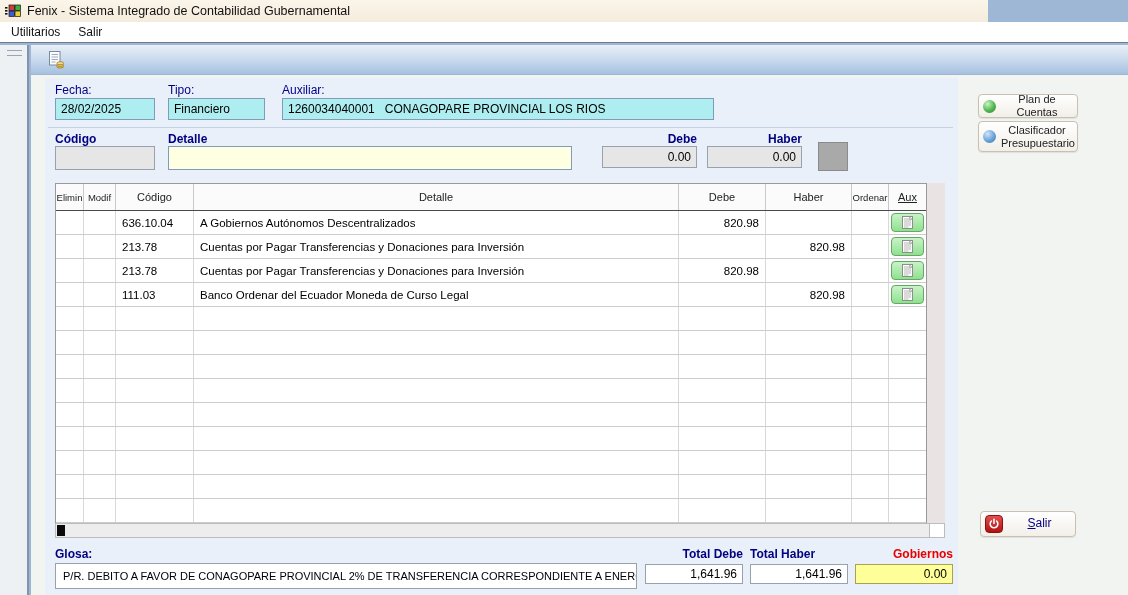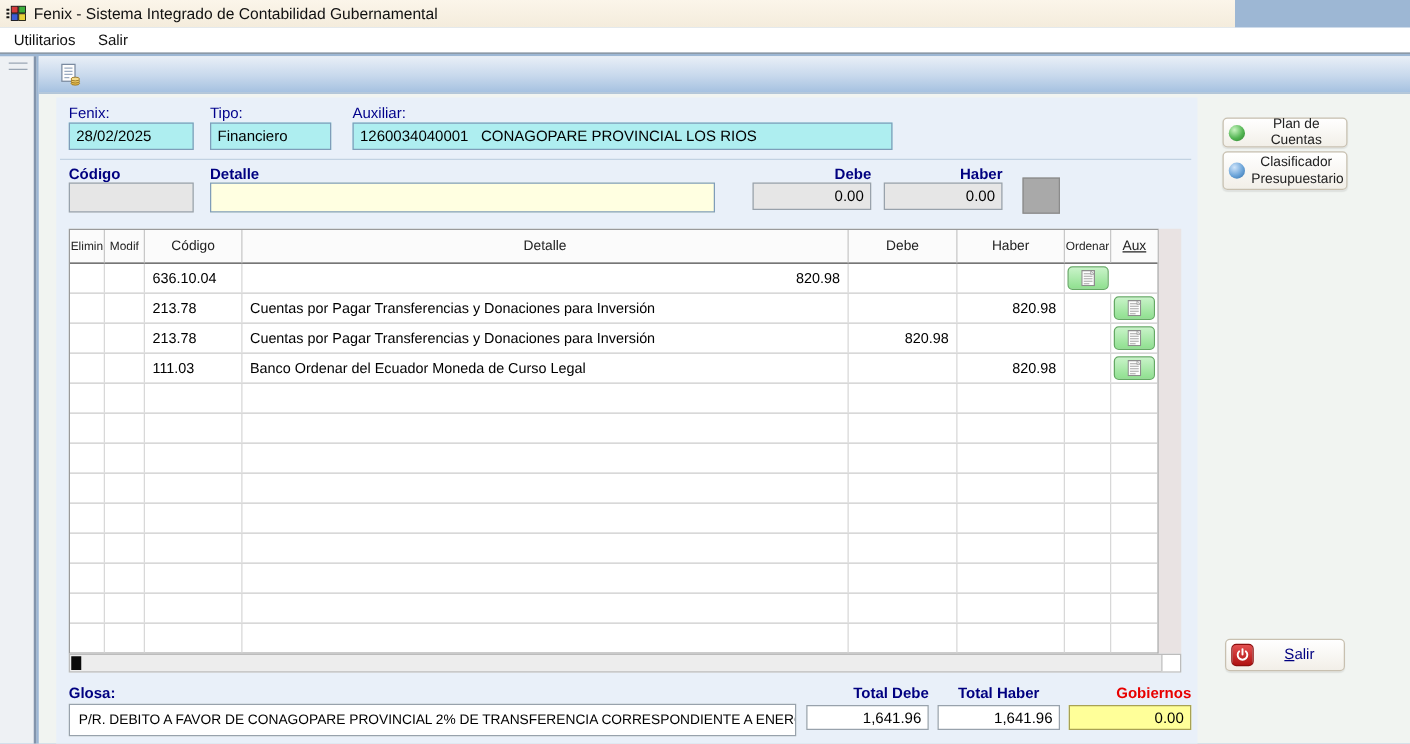--- a/index.html
+++ b/index.html
@@ -134,21 +134,21 @@
             <ellipse cx="14.2" cy="16.6" rx="3.4" ry="1.5" fill="#e6bd4e" stroke="#96701a" stroke-width="0.7"></ellipse>
             <ellipse cx="14.2" cy="14.9" rx="3.4" ry="1.5" fill="#efcd6b" stroke="#96701a" stroke-width="0.7"></ellipse>
             <ellipse cx="14.2" cy="13.2" rx="3.4" ry="1.5" fill="#f5dc8c" stroke="#96701a" stroke-width="0.7"></ellipse>
           </svg>
         </span>
       </span>
     </div>
     <div class="form-panel"></div>
   </div>
 
-  <span class="lbl" style="left:55px;  top:83px;">Fenix:</span>
+  <span class="lbl" style="left:55px;  top:83px;">Fecha:</span>
   <span class="lbl" style="left:168px; top:83px;">Tipo:</span>
   <span class="lbl" style="left:282px; top:83px;">Auxiliar:</span>
 
   <div class="fld cyan" style="left:55px;  top:98px; width:100px; height:22px;"><span>28/02/2025</span></div>
   <div class="fld cyan" style="left:168px; top:98px; width:97px;  height:22px;"><span>Financiero</span></div>
   <div class="fld cyan" style="left:282px; top:98px; width:432px; height:22px;"><span>1260034040001   CONAGOPARE PROVINCIAL LOS RIOS</span></div>
 
   <div class="sepline" style="left:48px; top:127px; width:905px;"></div>
 
   <span class="lblb" style="left:55px;  top:132px;">Código</span>
@@ -171,20 +171,21 @@
       <div class="hc">Debe</div>
       <div class="hc">Haber</div>
       <div class="hc small">Ordenar</div>
       <div class="hc">Aux</div>
     </div>
     <div>
         <div class="gcols grow">
       <div class="gc"></div>
       <div class="gc"></div>
       <div class="gc">636.10.04</div>
+      <div class="gc">A Gobiernos Autónomos Descentralizados</div>
       <div class="gc num">820.98</div>
       <div class="gc num"></div>
       <div class="gc"></div>
       <div class="gc ctr">
         <span class="aux-btn">
           <span style="display:flex;">
             <svg width="11" height="13" viewBox="0 0 11 13">
               <rect x="0.5" y="0.5" width="10" height="12" fill="#fdfdfd" stroke="#8d8d8d"></rect>
               <path d="M2 3h7 M2 5h7 M2 7h7 M2 9h7 M2 11h4.5" stroke="#a5a5a5" stroke-width="0.8"></path>
               <path d="M7.5 0.5 L10.5 3.5 L7.5 3.5 Z" fill="#e4e4e4" stroke="#8d8d8d" stroke-width="0.5"></path>
@@ -443,21 +444,21 @@
     <div class="hbox"></div>
   </div>
 
   <span class="lblb" style="left:55px; top:547px;">Glosa:</span>
   <div class="fld white" style="left:55px; top:563px; width:582px; height:26px; font-size:11px;">
     <span class="caret"></span>
     <span style="white-space:nowrap;">P/R. DEBITO A FAVOR DE CONAGOPARE PROVINCIAL 2% DE TRANSFERENCIA CORRESPONDIENTE A ENERO 2025</span>
   </div>
 
   <span class="lblb" style="left:645px; top:547px; width:98px; text-align:right;">Total Debe</span>
-  <span class="lblb" style="left:750px; top:547px; width:98px; text-align:center;">Total Haber</span>
+  <span class="lblb" style="left:750px; top:547px; width:98px; text-align:left;">Total Haber</span>
   <span class="lblr" style="left:855px; top:547px; width:98px; text-align:right;">Gobiernos</span>
 
   <div class="fld white right" style="left:645px; top:564px; width:98px; height:20px;"><span>1,641.96</span></div>
   <div class="fld white right" style="left:750px; top:564px; width:98px; height:20px;"><span>1,641.96</span></div>
   <div class="fld dif right" style="left:855px; top:564px; width:98px; height:20px;"><span>0.00</span></div>
 
   <div class="sbtn" style="left:978px; top:94px; width:100px; height:24px;">
     <span class="sphere green"></span>
     <span>Plan de Cuentas</span>
   </div>

